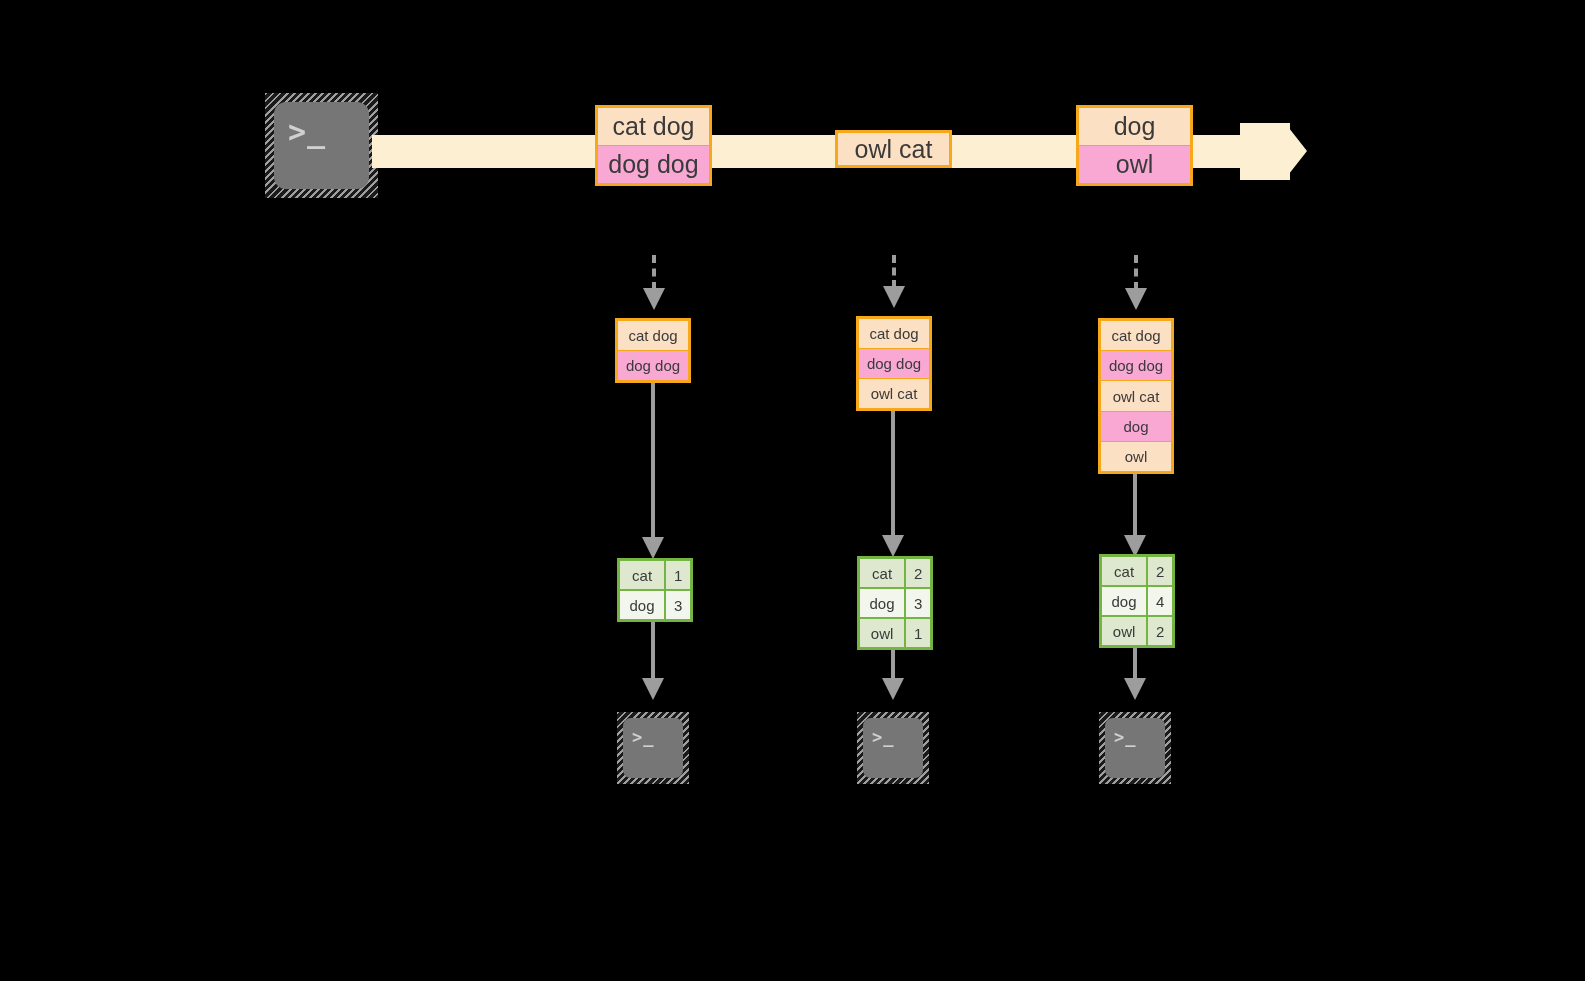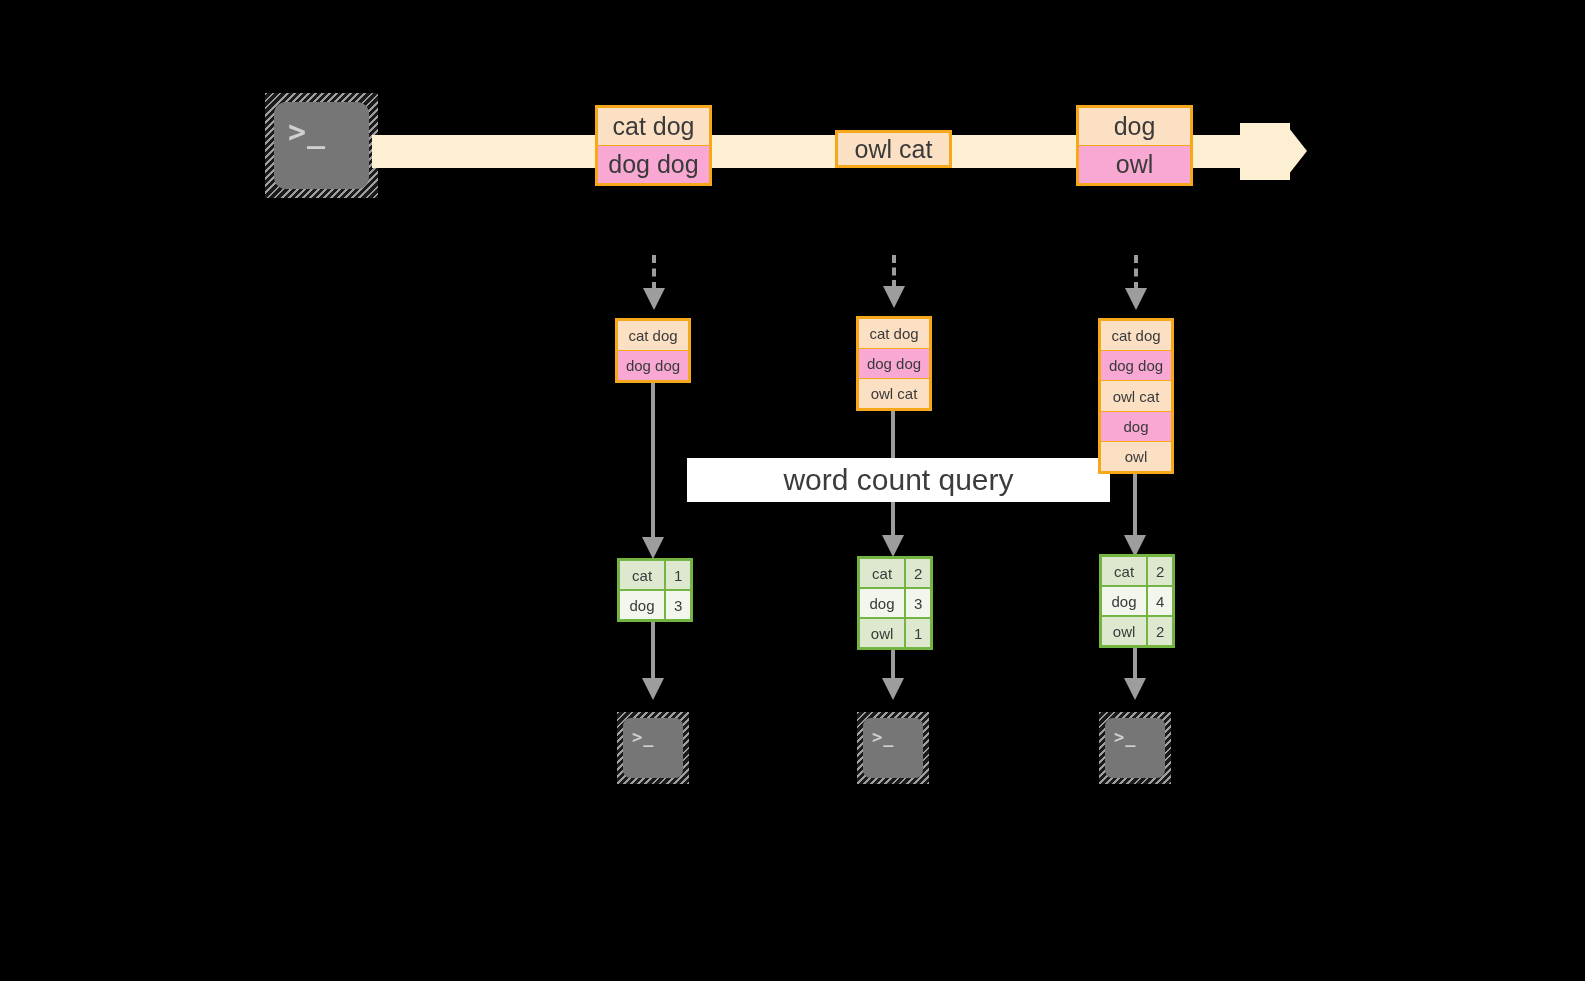--- a/index.html
+++ b/index.html
@@ -287,17 +287,14 @@
   </div>
 
   <div class="vline" style="left:1133px; top:646px; height:42px;"></div>
   <div class="vhead" style="left:1124px; top:678px;"></div>
 
   <div class="terminal small" style="left:1099px; top:712px; width:72px; height:72px;">
     <div class="inner"></div>
     <div class="prompt">&gt;_</div>
   </div>
 
-  <div class="qlabel" style="left:687px; top:458px; width:423px; height:44px;">
-    <span>word count query</span>
-  </div>
 
 </div>
 
 </body></html>

